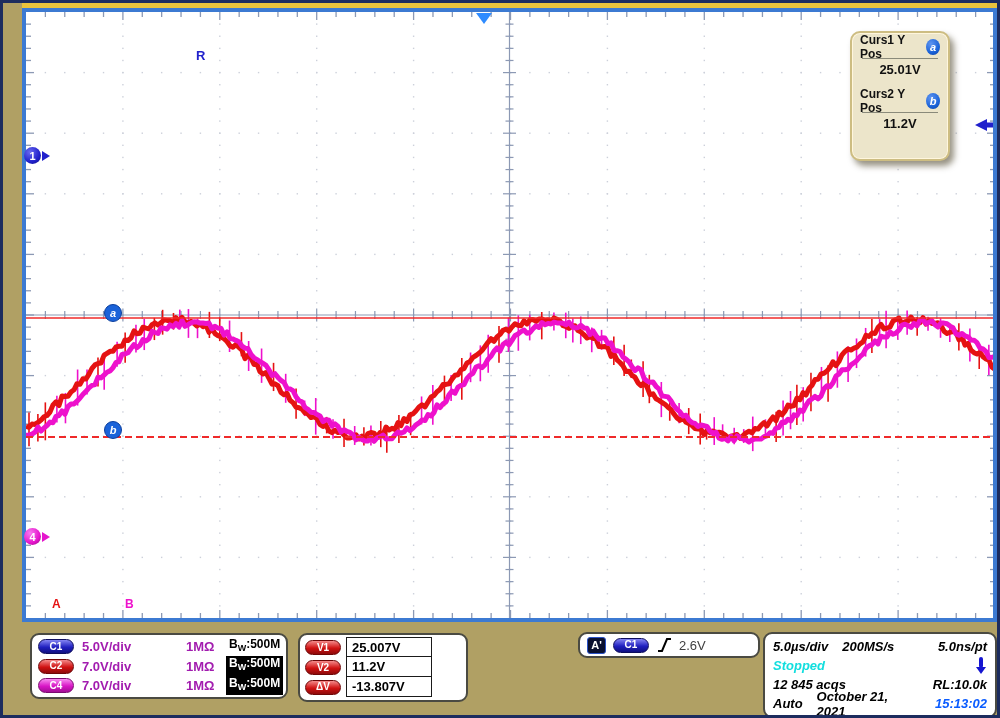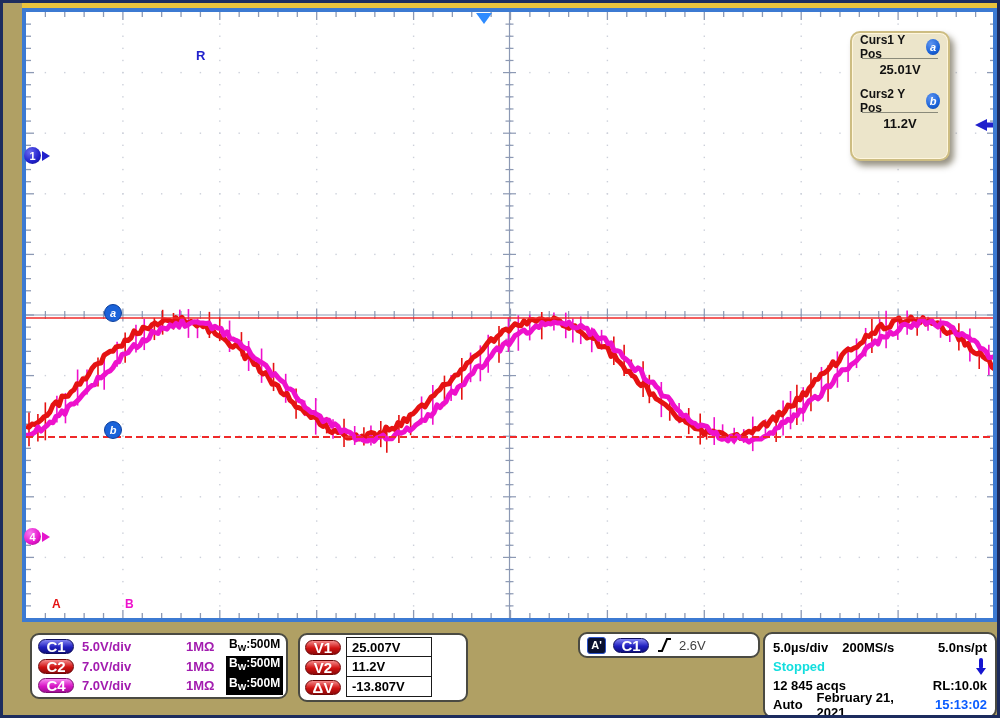--- a/index.html
+++ b/index.html
@@ -18,38 +18,38 @@
   .badge{width:16px;height:16px;border-radius:50%;background:radial-gradient(circle at 35% 30%,#5f95f0,#1b63d9 60%,#0c3f9e);
     color:#fff;font-size:11px;font-weight:bold;font-style:italic;display:flex;align-items:center;justify-content:center;}
   .cur-hr{border:none;border-top:1.5px solid #8a8a7a;margin:2px 2px 3px 2px;}
   .cur-value{text-align:center;font-size:13px;font-weight:bold;color:#111;height:17px;}
   .cur-gap{height:13px;}
   
   .bottom-bar{position:absolute;left:0;top:619px;right:0;bottom:0;background:#b0a064;}
   .rbox{position:absolute;background:#fff;border:2px solid #4a4a42;border-radius:9px;}
   .channels-box{left:27px;top:11px;width:258px;height:66px;padding:2px 6px;display:flex;flex-direction:column;justify-content:space-around;}
   .ch-row{display:grid;grid-template-columns:44px 104px 40px auto;align-items:center;height:19px;}
-  .pill{width:36px;height:15px;border-radius:8px;color:#fff;font-size:15px;font-weight:bold;
+  .pill{width:36px;height:15px;border-radius:8px;color:#fff;font-size:10px;font-weight:bold;
     display:flex;align-items:center;justify-content:center;line-height:1;}
   .pill.blue{background:linear-gradient(#8585f2,#2020c0 55%,#101080);border:1px solid #0d0d5e;}
   .pill.red{background:linear-gradient(#f48a8a,#d01212 55%,#8e0a0a);border:1px solid #6e0606;}
   .pill.mag{background:linear-gradient(#f78df0,#d816c6 55%,#a20f95);border:1px solid #7c0a72;}
   .ch-scale,.ch-imp{font-size:13px;font-weight:bold;color:#a21caf;}
   .bw{font-size:12px;font-weight:bold;color:#000;justify-self:start;padding:0 3px;line-height:15px;}
   .bw sub{font-size:9px;}
   .bw.inv{background:#000;color:#fff;}
   .meas-box{left:295px;top:11px;width:170px;height:69px;padding:3px 5px;display:flex;flex-direction:column;justify-content:space-around;}
   .meas-row{display:flex;align-items:center;gap:5px;height:21px;}
   .meas-cell{width:86px;height:21px;border:1.5px solid #1a1a1a;font-size:13px;font-weight:bold;color:#000;
     display:flex;align-items:center;padding-left:5px;margin-top:-1.5px;background:#fff;}
   .trig-box{left:575px;top:10px;width:182px;height:26px;display:flex;align-items:center;gap:7px;padding:0 7px;}
   .trig-badge{width:19px;height:17px;background:#0a1030;border:1.5px solid #2a52c8;border-radius:3px;
     color:#fff;font-size:11px;font-weight:bold;display:flex;align-items:center;justify-content:center;}
   .trig-level{font-size:13px;font-weight:normal;color:#404040;}
-  .tb-box{left:760px;top:10px;width:234px;height:86px;padding:2px 8px;display:flex;flex-direction:column;justify-content:flex-end;}
+  .tb-box{left:760px;top:10px;width:234px;height:86px;padding:2px 8px;display:flex;flex-direction:column;justify-content:center;font-style:italic;}
   .tb-row{display:flex;align-items:center;font-size:13px;font-weight:bold;color:#000;height:19px;}
   .tb-row .sp{flex:1;}
   .stopped{color:#12dede;}
   .time-blue{color:#0a5cff;margin-left:32px;}
   .tb-date{margin-left:14px;}
   
   .ch-marker{position:absolute;display:flex;align-items:center;z-index:4;}
   .ch-marker .circ{width:17px;height:17px;border-radius:50%;color:#fff;font-size:11px;font-weight:bold;
     display:flex;align-items:center;justify-content:center;}
   .ch-marker .arr{width:0;height:0;border-top:5px solid transparent;border-bottom:5px solid transparent;margin-left:1px;}
@@ -1468,19 +1468,19 @@
           <polygon points="1,11 11,11 6,18" fill="#1515d0"></polygon>
         </svg>
       </div>
       <div class="tb-row">
         <span>12 845 acqs</span>
         <span class="sp"></span>
         <span>RL:10.0k</span>
       </div>
       <div class="tb-row">
         <span>Auto</span>
-        <span class="tb-date">February 21, 2021</span>
+        <span class="tb-date">October 21, 2021</span>
         <span class="sp"></span>
         <span class="time-blue">15:13:02</span>
       </div>
     </div>
   </div>
 </div>
 
 </body></html>

